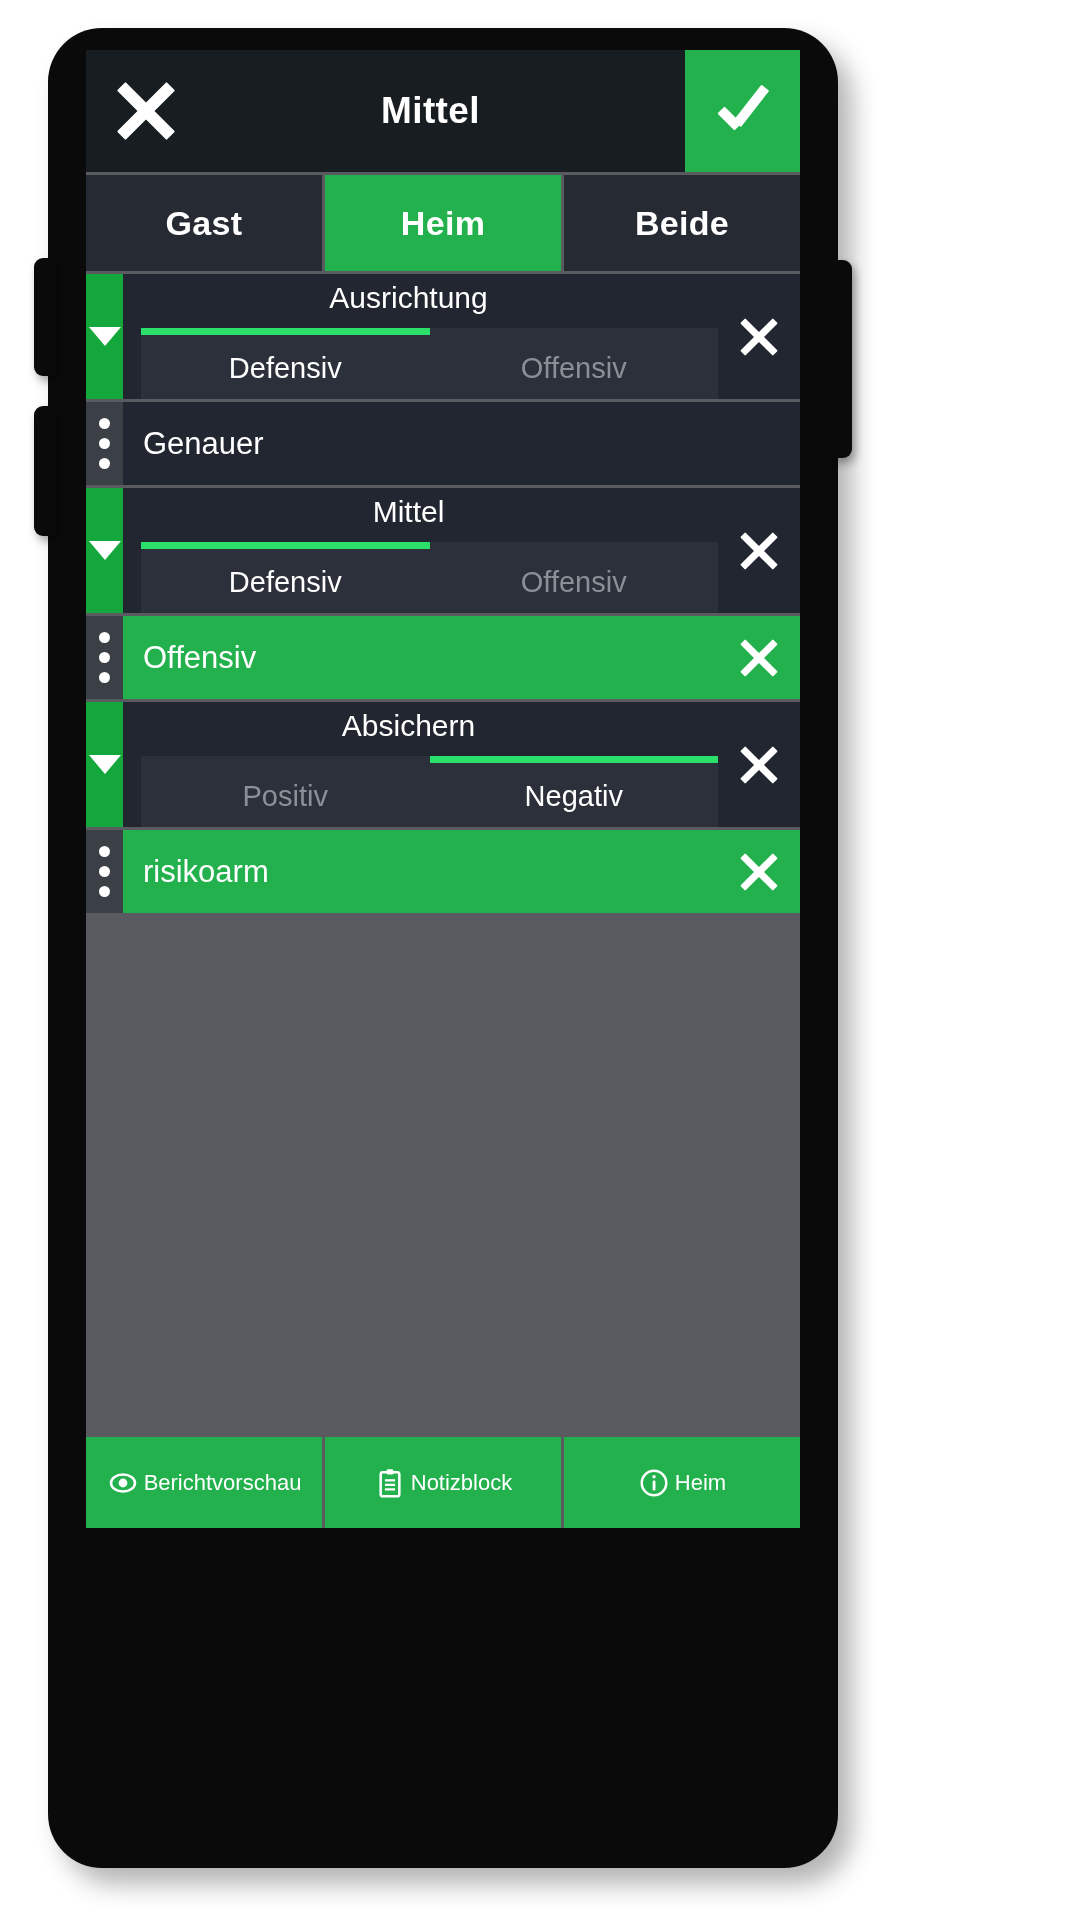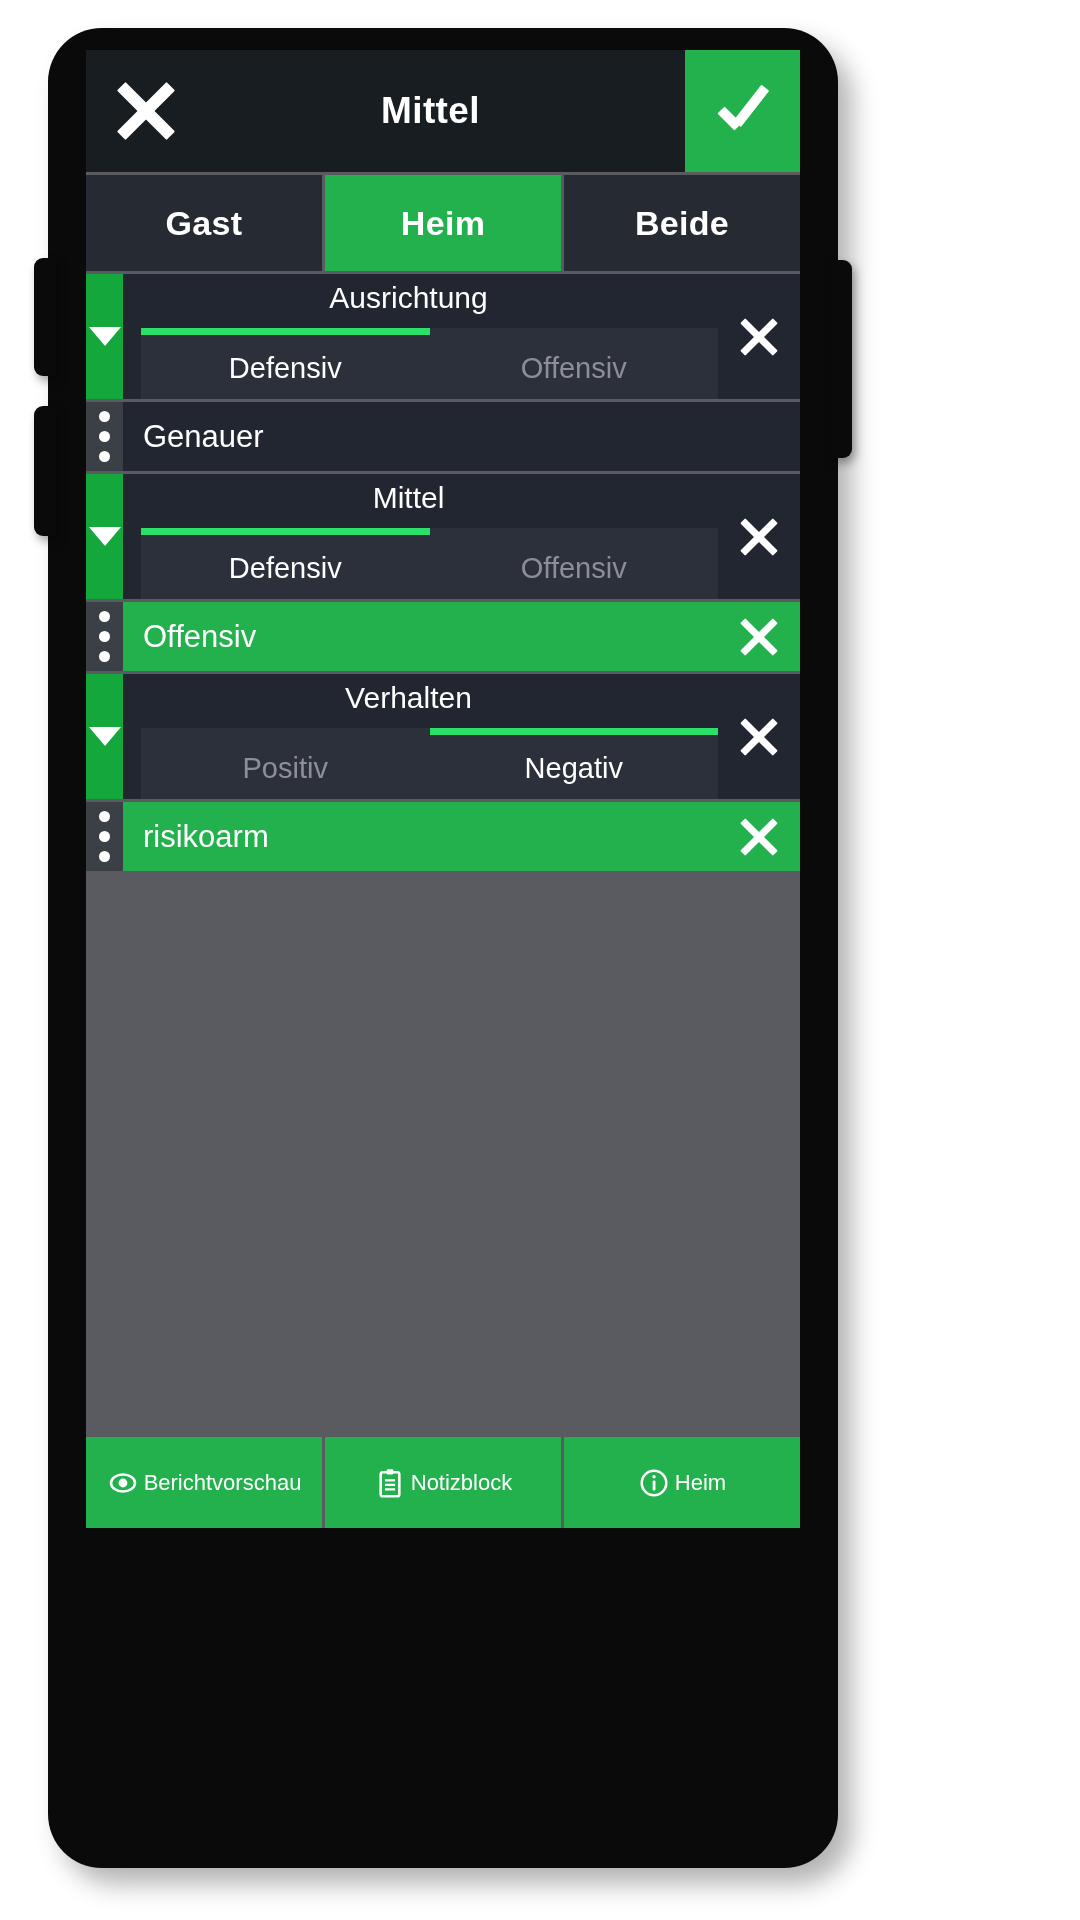--- a/index.html
+++ b/index.html
@@ -215,21 +215,21 @@
     width: 82px;
     flex: 0 0 82px;
     display: flex;
     align-items: center;
     justify-content: center;
   }
 
   
   .text-body {
     flex: 1;
-    height: 69px;
+    height: 83px;
     display: flex;
     align-items: center;
     padding-left: 20px;
     color: #ffffff;
     font-size: 31px;
   }
   .text-body.dark  { background: #212630; }
   .text-body.green { background: #22b14c; }
 
   
@@ -401,21 +401,21 @@
           <div class="x-glyph"></div>
         </div>
       </div>
 
       <div class="row">
         <div class="row-handle handle-slider">
           <div class="tri-down"></div>
         </div>
         <div class="slider-body">
           <div class="slider-main">
-            <div class="slider-caption">Verhalten</div>
+            <div class="slider-caption">Absichern</div>
             <div class="slider-zone">
               <div class="slider-track">
                 <div class="slider-fill" style="left:50%;width:50%;"></div>
               </div>
               <div class="slider-labels">
                 <span class="lbl-off">Positiv</span>
                 <span class="lbl-on">Negativ</span>
               </div>
             </div>
           </div>

